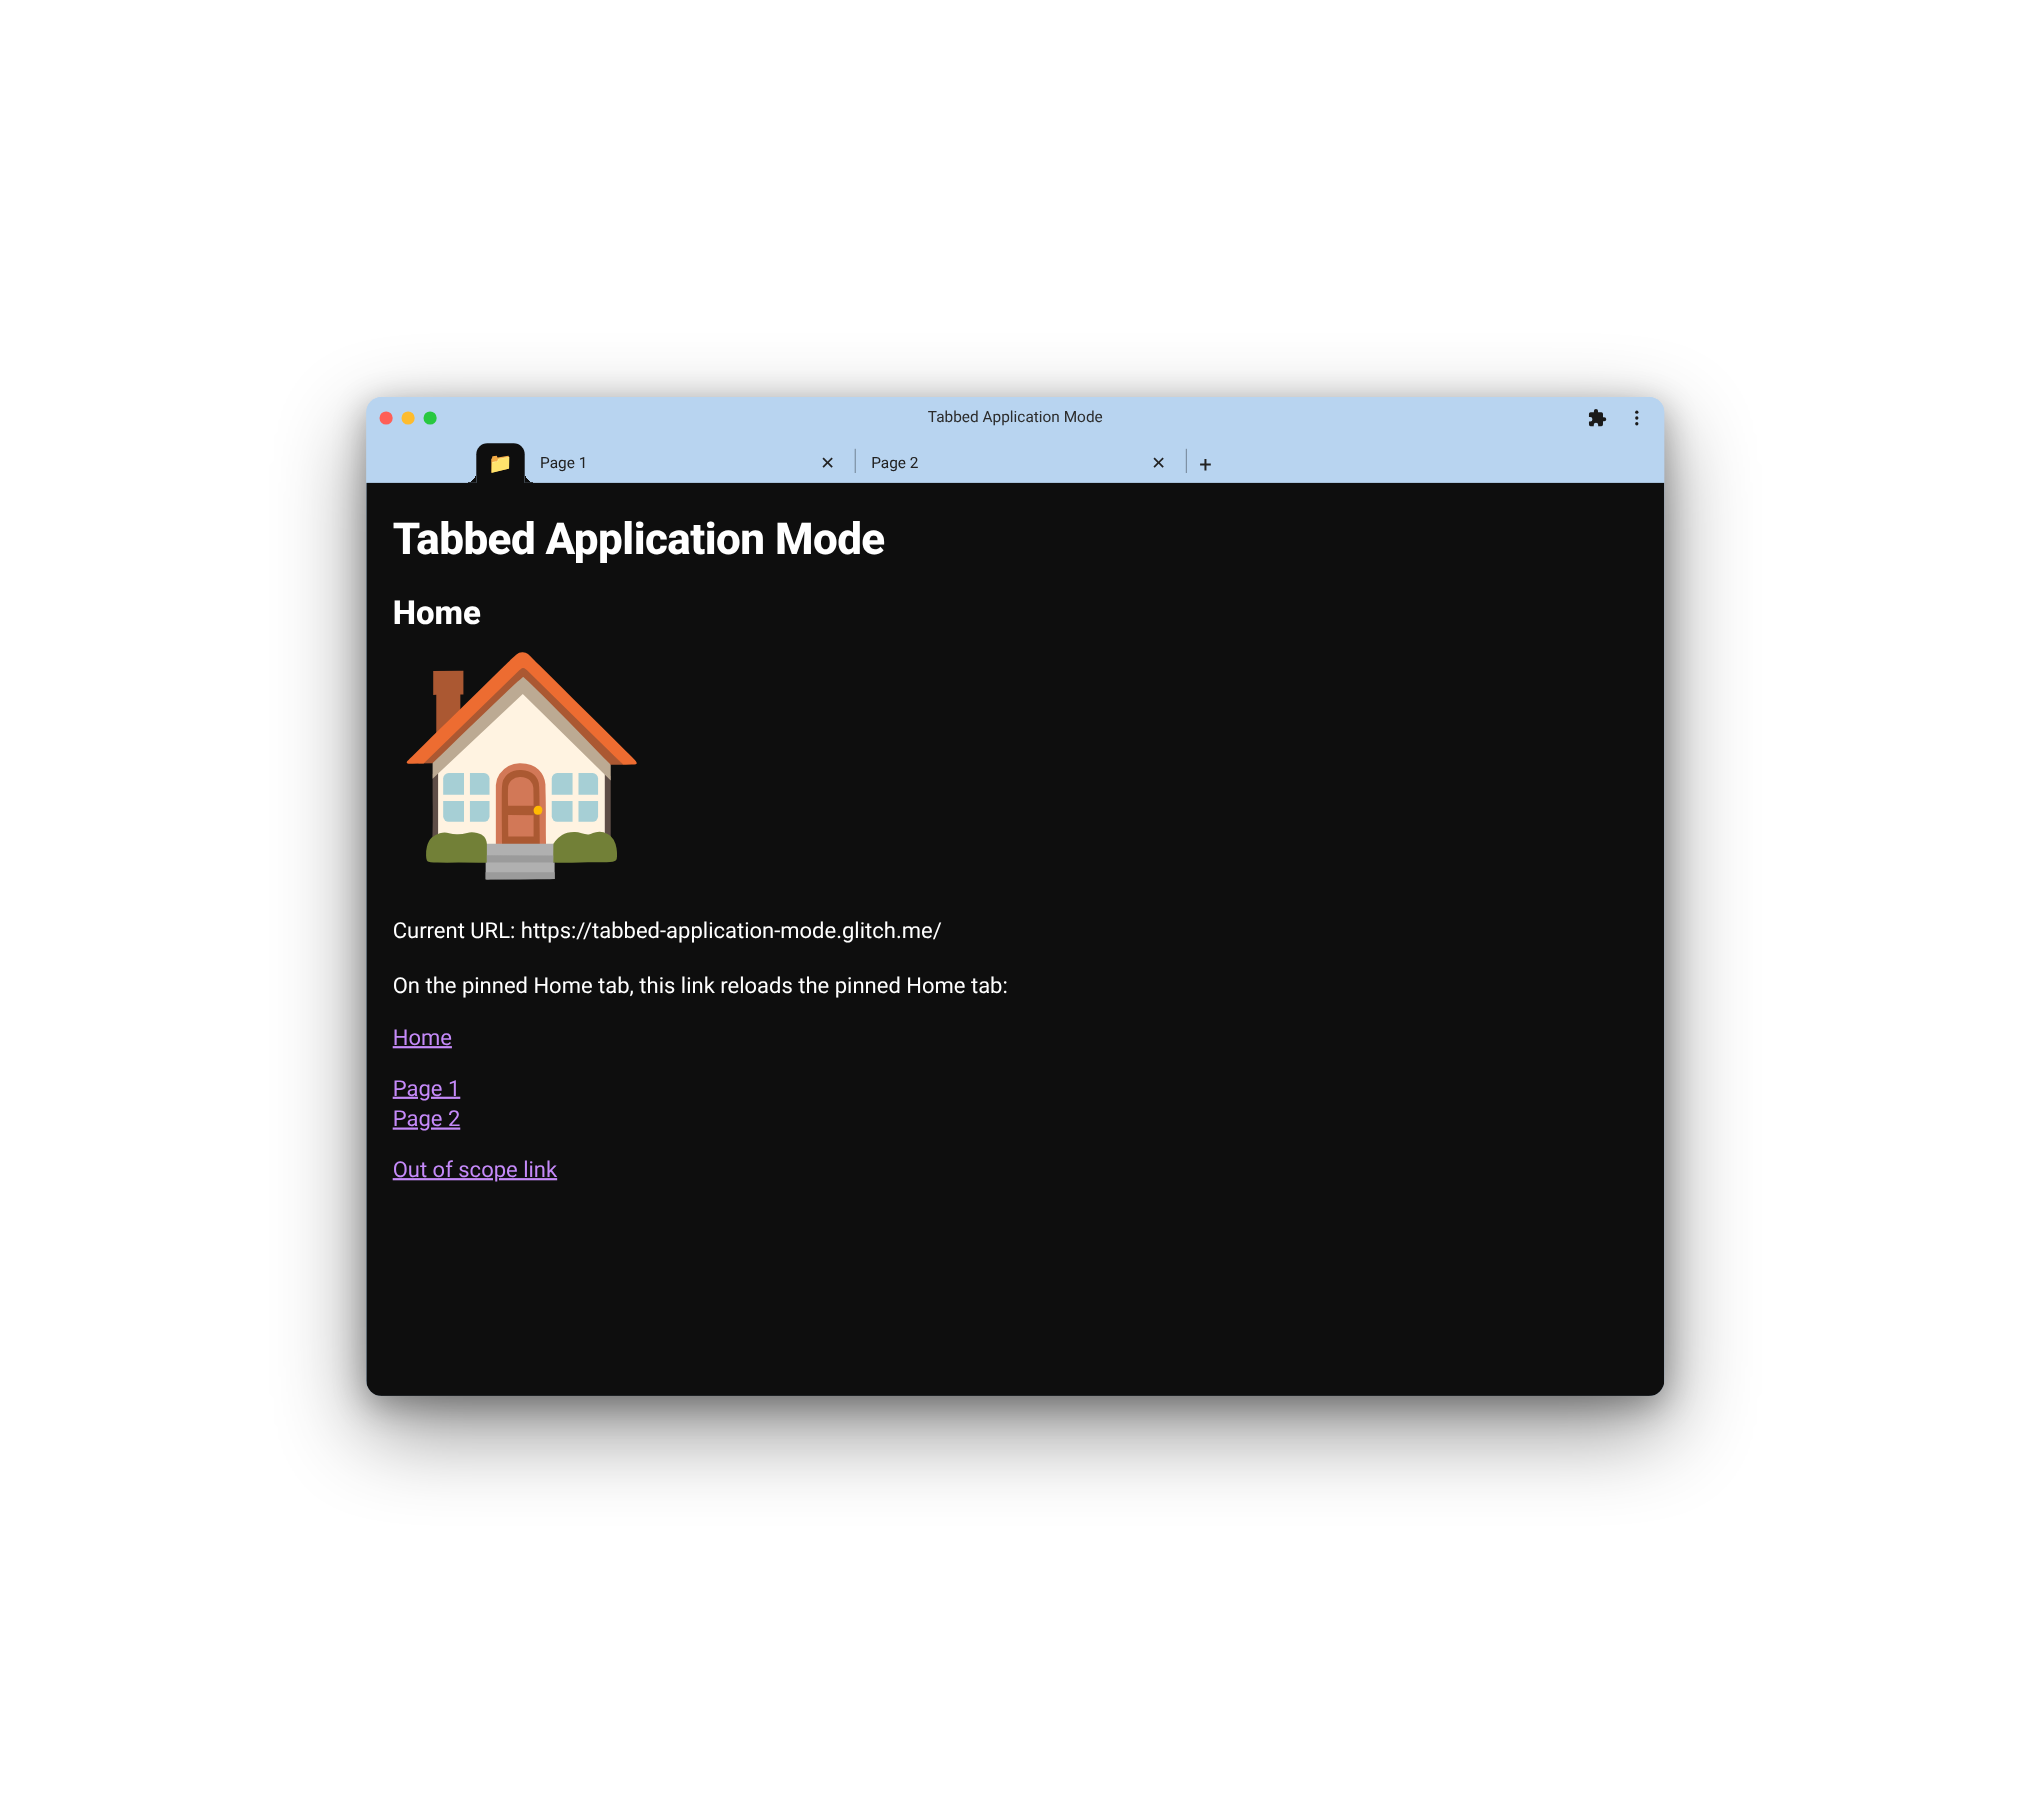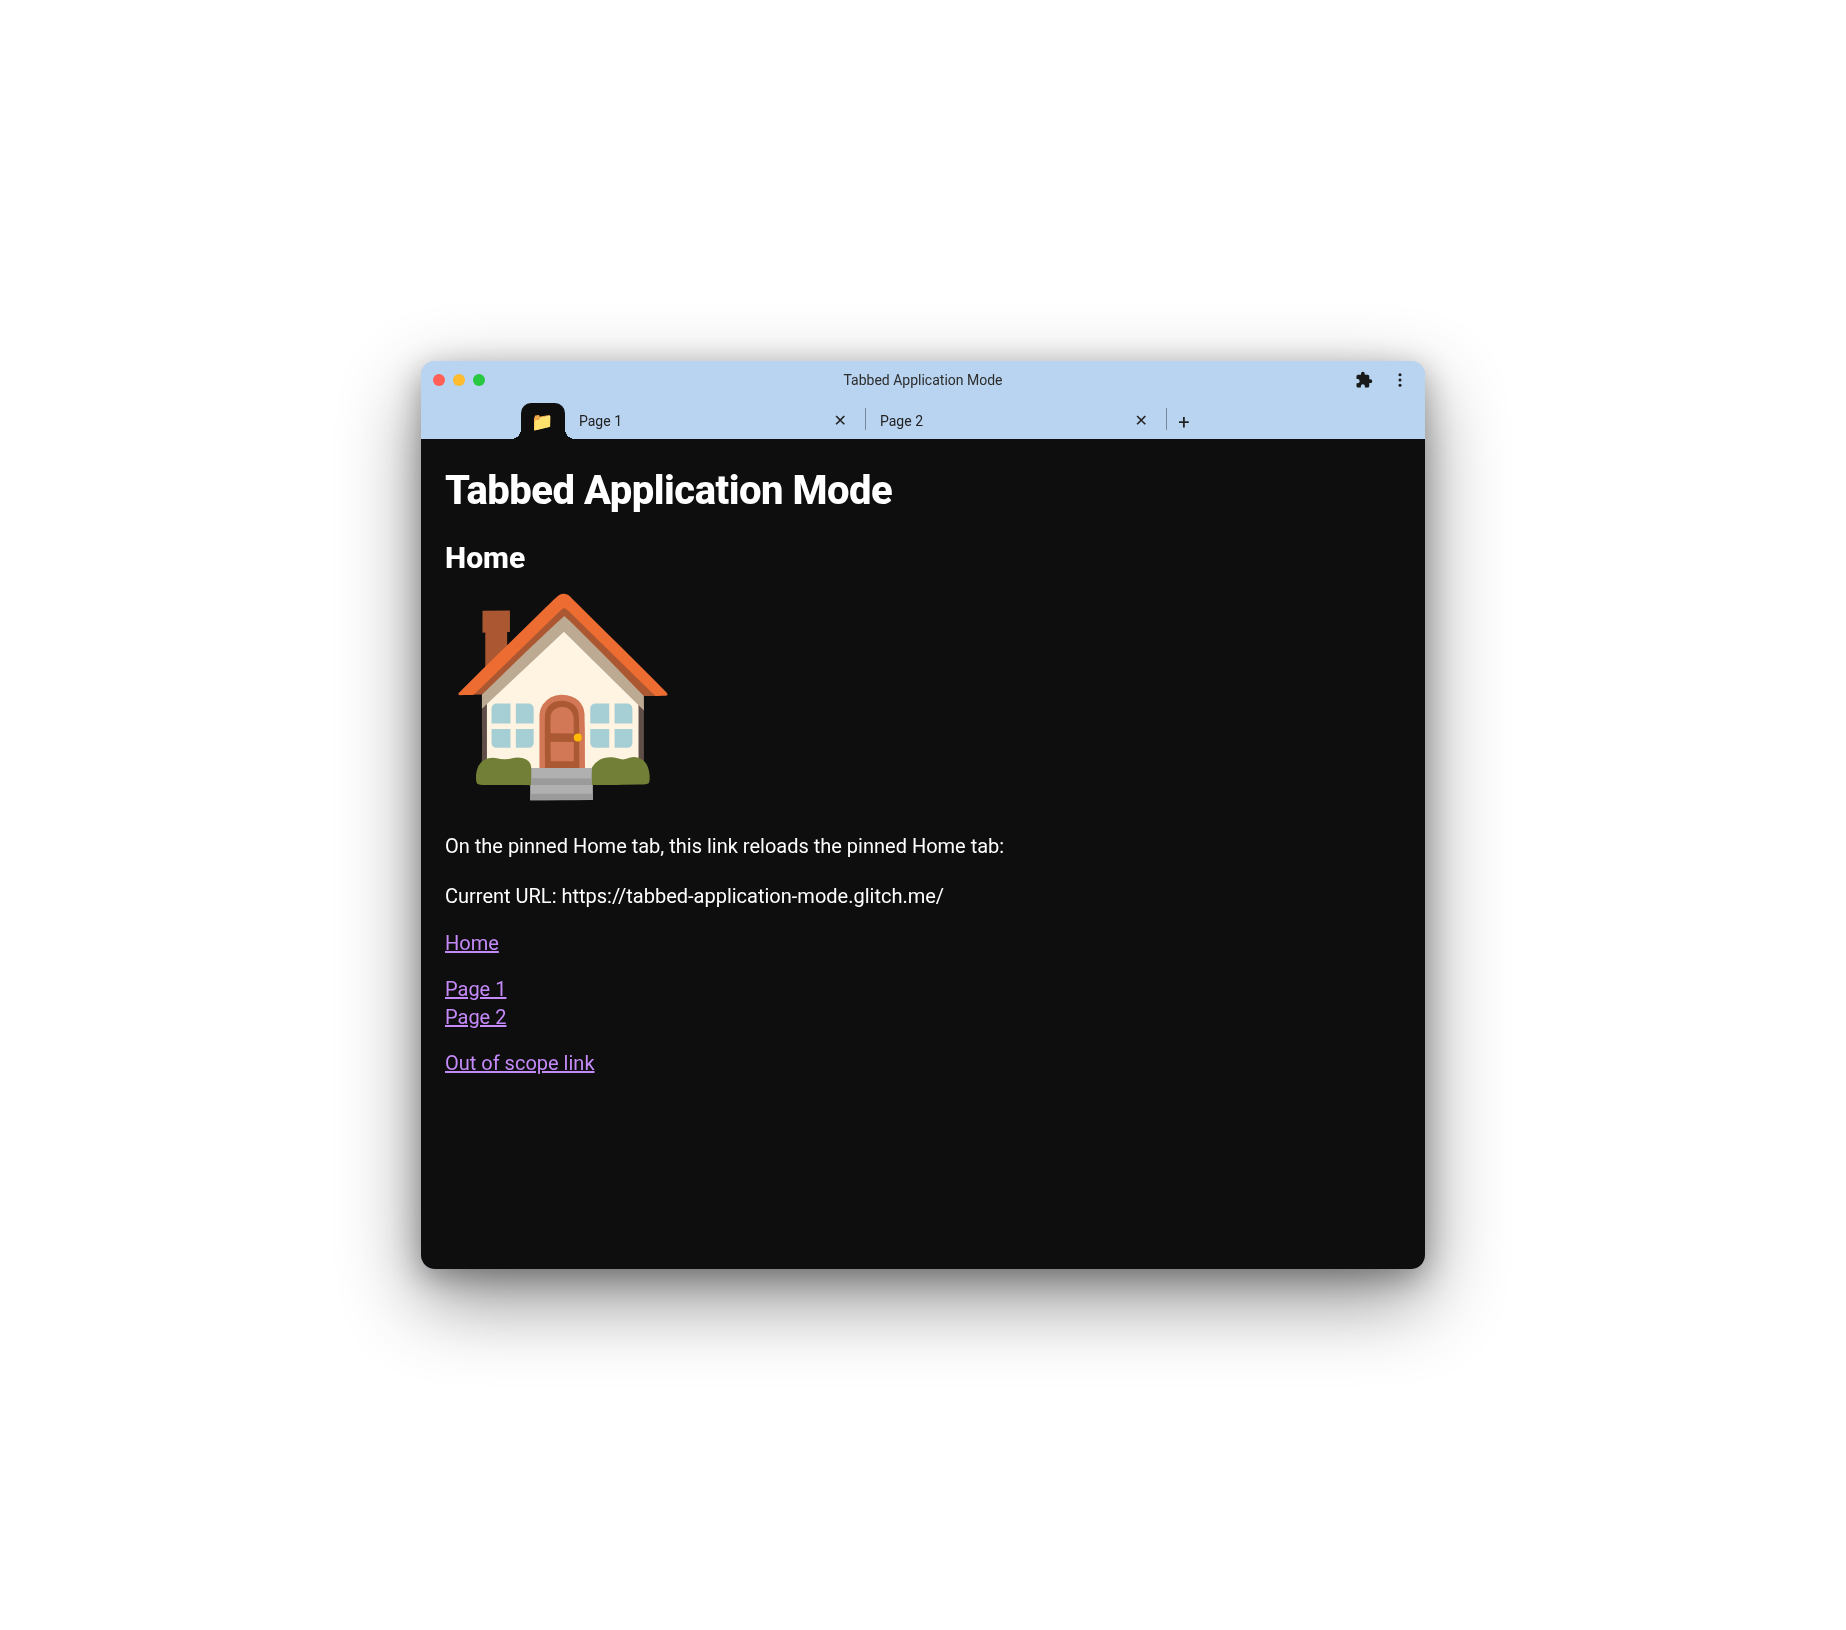--- a/index.html
+++ b/index.html
@@ -10,21 +10,21 @@
     body {
       font-family: -apple-system, BlinkMacSystemFont, "Segoe UI", Roboto, Helvetica, Arial, sans-serif;
       background: #ffffff;
       display: flex;
       align-items: center;
       justify-content: center;
       min-height: 100vh;
       padding: 40px;
     }
     .window {
-      width: 1004px;
+      width: 1180px;
       border-radius: 14px;
       overflow: hidden;
       box-shadow: 0 30px 80px rgba(0,0,0,0.45), 0 8px 30px rgba(0,0,0,0.3);
       background: #b8d4f0;
     }
     .titlebar {
       background: #b8d4f0;
       display: flex;
       align-items: center;
       height: 38px;
@@ -225,25 +225,25 @@
     <div class="new-tab">
       <span>+</span>
     </div>
   </div>
 
   <div class="content">
     <h1>Tabbed Application Mode</h1>
     <h2>Home</h2>
     <span class="house">🏠</span>
 
-    <p>On the pinned Home tab, this link reloads the pinned Home tab:</p>
-
     <p>
       <span>Current URL: </span><span>https://tabbed-application-mode.glitch.me/</span>
     </p>
+
+    <p>On the pinned Home tab, this link reloads the pinned Home tab:</p>
     <div class="link-single">
       <a href="#">Home</a>
     </div>
 
     <div class="link-block">
       <a href="#">Page 1</a>
       <a href="#">Page 2</a>
     </div>
 
     <div class="link-single">

